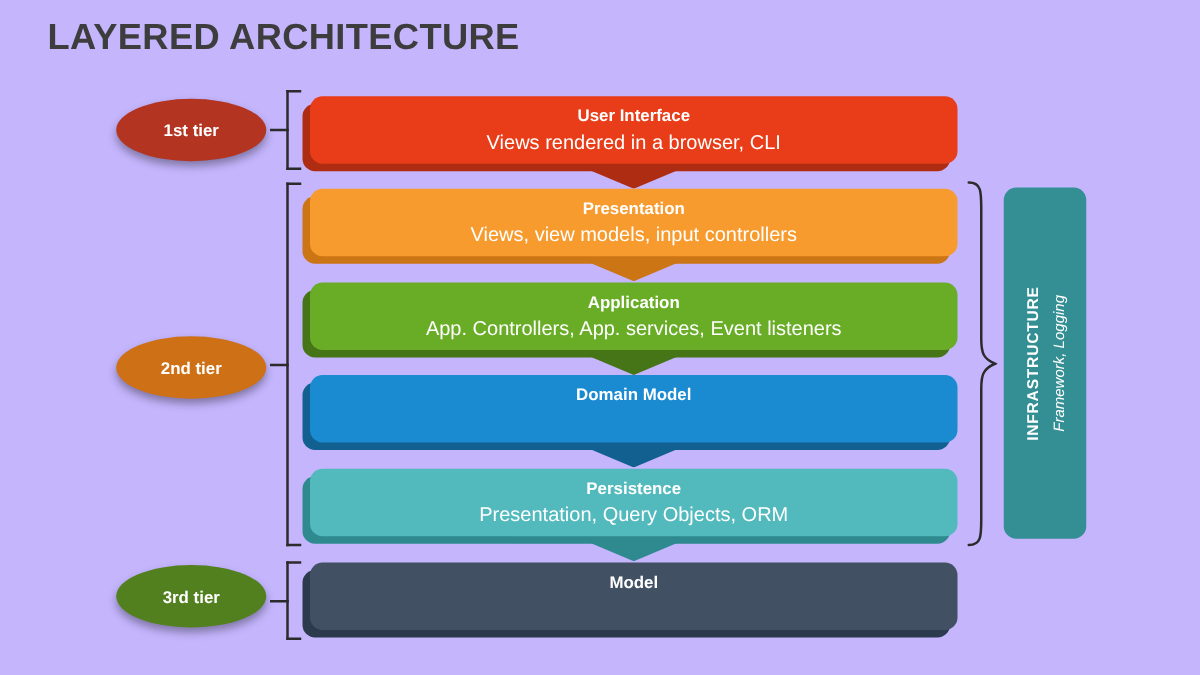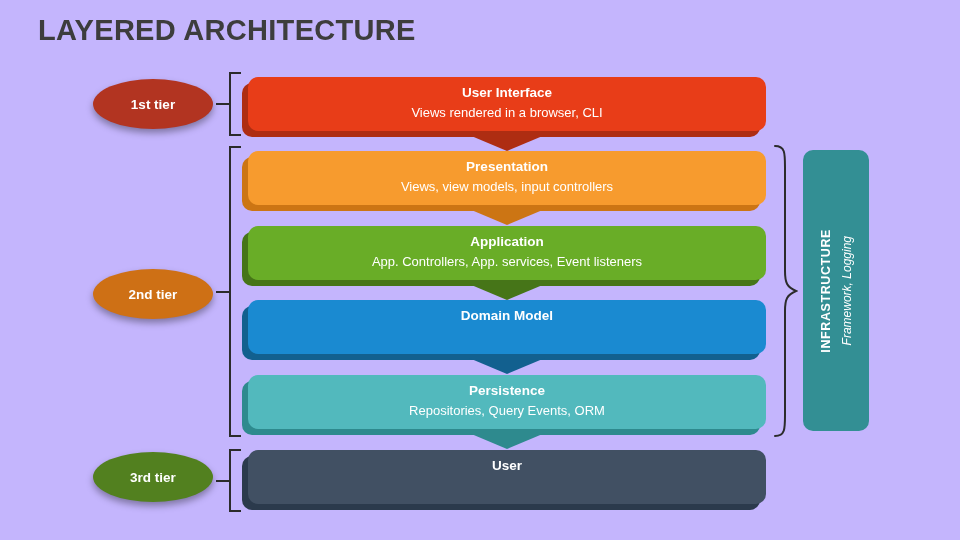--- a/index.html
+++ b/index.html
@@ -35,21 +35,21 @@
   .layer{position:absolute;left:248px;width:518px;height:54px;}
   .layer::before{
     content:"";position:absolute;left:-6px;top:6px;width:100%;height:100%;
     border-radius:10px;background:var(--s);
   }
   .lbody{
     position:relative;height:100%;border-radius:10px;background:var(--c);
     color:#fff;text-align:center;z-index:1;
   }
   .ltitle{padding-top:8px;font-size:13.5px;font-weight:700;line-height:1.2;}
-  .lsub{padding-top:4px;font-size:13px;line-height:1.2;}
+  .lsub{padding-top:4px;font-size:16px;line-height:1.2;}
   .chev{
     position:absolute;left:50%;top:calc(100% + 4px);width:76px;height:16px;
     margin-left:-38px;background:var(--s);
     clip-path:polygon(0 0,100% 0,50% 100%);
   }
   .layer.l1{top:77px}.layer.l2{top:151px}.layer.l3{top:226px}
   .layer.l4{top:300px}.layer.l5{top:375px}.layer.l6{top:450px}
   
   .brace{position:absolute;left:772px;top:144px;width:26px;height:294px;}
   .brace path{fill:none;stroke:var(--line);stroke-width:2;stroke-linecap:round;}
@@ -122,28 +122,28 @@
   <div class="layer l4" style="--c: #1a8ad1; --s: #12608f;">
     <div class="lbody">
       <div class="ltitle">Domain Model</div>
     </div>
     <div class="chev"></div>
   </div>
 
   <div class="layer l5" style="--c: #52b9bd; --s: #2e8a8e;">
     <div class="lbody">
       <div class="ltitle">Persistence</div>
-      <div class="lsub">Repositories, Query Events, ORM</div>
+      <div class="lsub">Presentation, Query Objects, ORM</div>
     </div>
     <div class="chev"></div>
   </div>
 
   <div class="layer l6" style="--c: #415063; --s: #2b3a4c;">
     <div class="lbody">
-      <div class="ltitle">User</div>
+      <div class="ltitle">Model</div>
     </div>
   </div>
 
   <svg class="brace" viewBox="0 0 26 294">
     <path d="M3 2 C 13 2, 13 9, 13 23 L 13 127 C 13 139, 15 143, 24 147 C 15 151, 13 155, 13 167 L 13 271 C 13 285, 13 292, 3 292"></path>
   </svg>
 
   <div class="infra" style="--c: #338f94;">
     <span class="infra-title">INFRASTRUCTURE</span>
     <span class="infra-sub">Framework, Logging</span>

